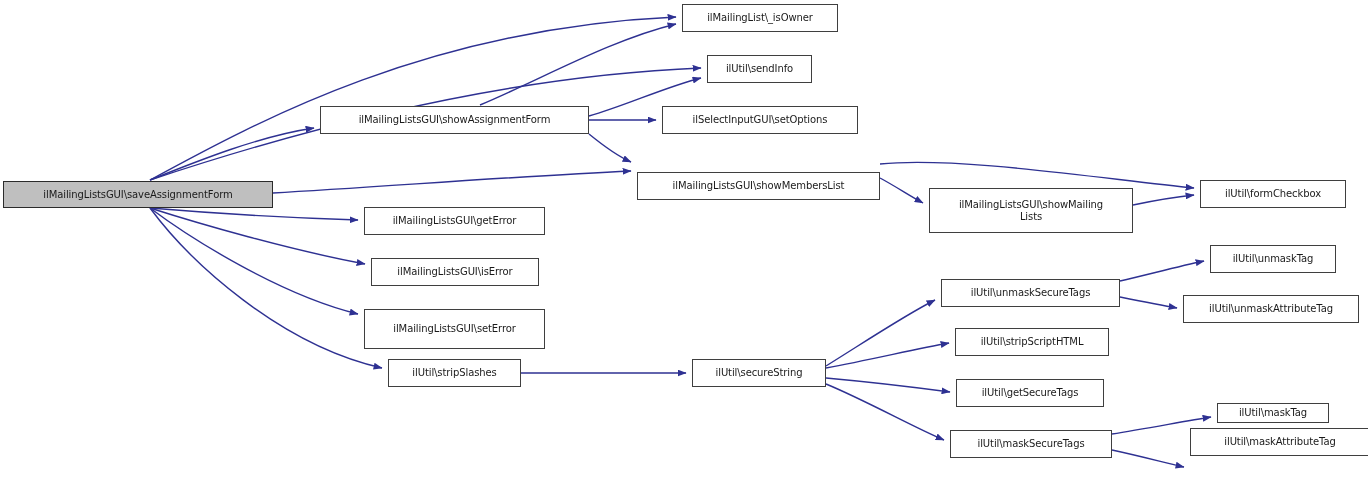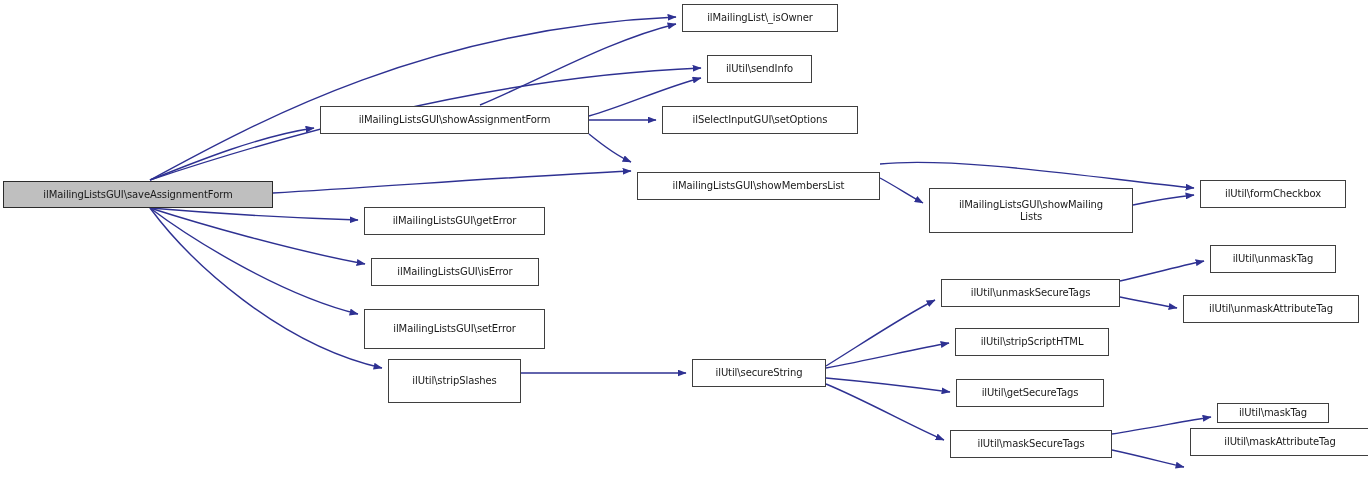--- a/index.html
+++ b/index.html
@@ -98,20 +98,20 @@
       <div class="node" style="left: 364px; top: 207px; width: 181px; height: 28px;"><span class="node-label">ilMailingListsGUI\getError</span></div>
       <div class="node" style="left: 929px; top: 188px; width: 204px; height: 45px;"><span class="node-label">ilMailingListsGUI\showMailing
 Lists</span></div>
       <div class="node" style="left: 1200px; top: 180px; width: 146px; height: 28px;"><span class="node-label">ilUtil\formCheckbox</span></div>
       <div class="node" style="left: 371px; top: 258px; width: 168px; height: 28px; text-align: center;"><span class="node-label">ilMailingListsGUI\isError</span></div>
       <div class="node" style="left: 1210px; top: 245px; width: 126px; height: 28px;"><span class="node-label">ilUtil\unmaskTag</span></div>
       <div class="node" style="left: 941px; top: 279px; width: 179px; height: 28px;"><span class="node-label">ilUtil\unmaskSecureTags</span></div>
       <div class="node" style="left: 1183px; top: 295px; width: 176px; height: 28px;"><span class="node-label">ilUtil\unmaskAttributeTag</span></div>
       <div class="node" style="left: 364px; top: 309px; width: 181px; height: 40px;"><span class="node-label">ilMailingListsGUI\setError</span></div>
       <div class="node" style="left: 955px; top: 328px; width: 154px; height: 28px;"><span class="node-label">ilUtil\stripScriptHTML</span></div>
-      <div class="node" style="left: 388px; top: 359px; width: 133px; height: 44px;"><span class="node-label">ilUtil\stripSlashes</span></div>
+      <div class="node" style="left: 388px; top: 359px; width: 133px; height: 28px;"><span class="node-label">ilUtil\stripSlashes</span></div>
       <div class="node" style="left: 692px; top: 359px; width: 134px; height: 28px; justify-content: center;"><span class="node-label">ilUtil\secureString</span></div>
       <div class="node" style="left: 956px; top: 379px; width: 148px; height: 28px;"><span class="node-label">ilUtil\getSecureTags</span></div>
       <div class="node" style="left: 1217px; top: 403px; width: 112px; height: 20px;"><span class="node-label">ilUtil\maskTag</span></div>
       <div class="node" style="left: 950px; top: 430px; width: 162px; height: 28px;"><span class="node-label">ilUtil\maskSecureTags</span></div>
       <div class="node" style="left: 1190px; top: 428px; width: 180px; height: 28px;"><span class="node-label">ilUtil\maskAttributeTag</span></div>
     </div>
 </div>
 
 </body></html>

